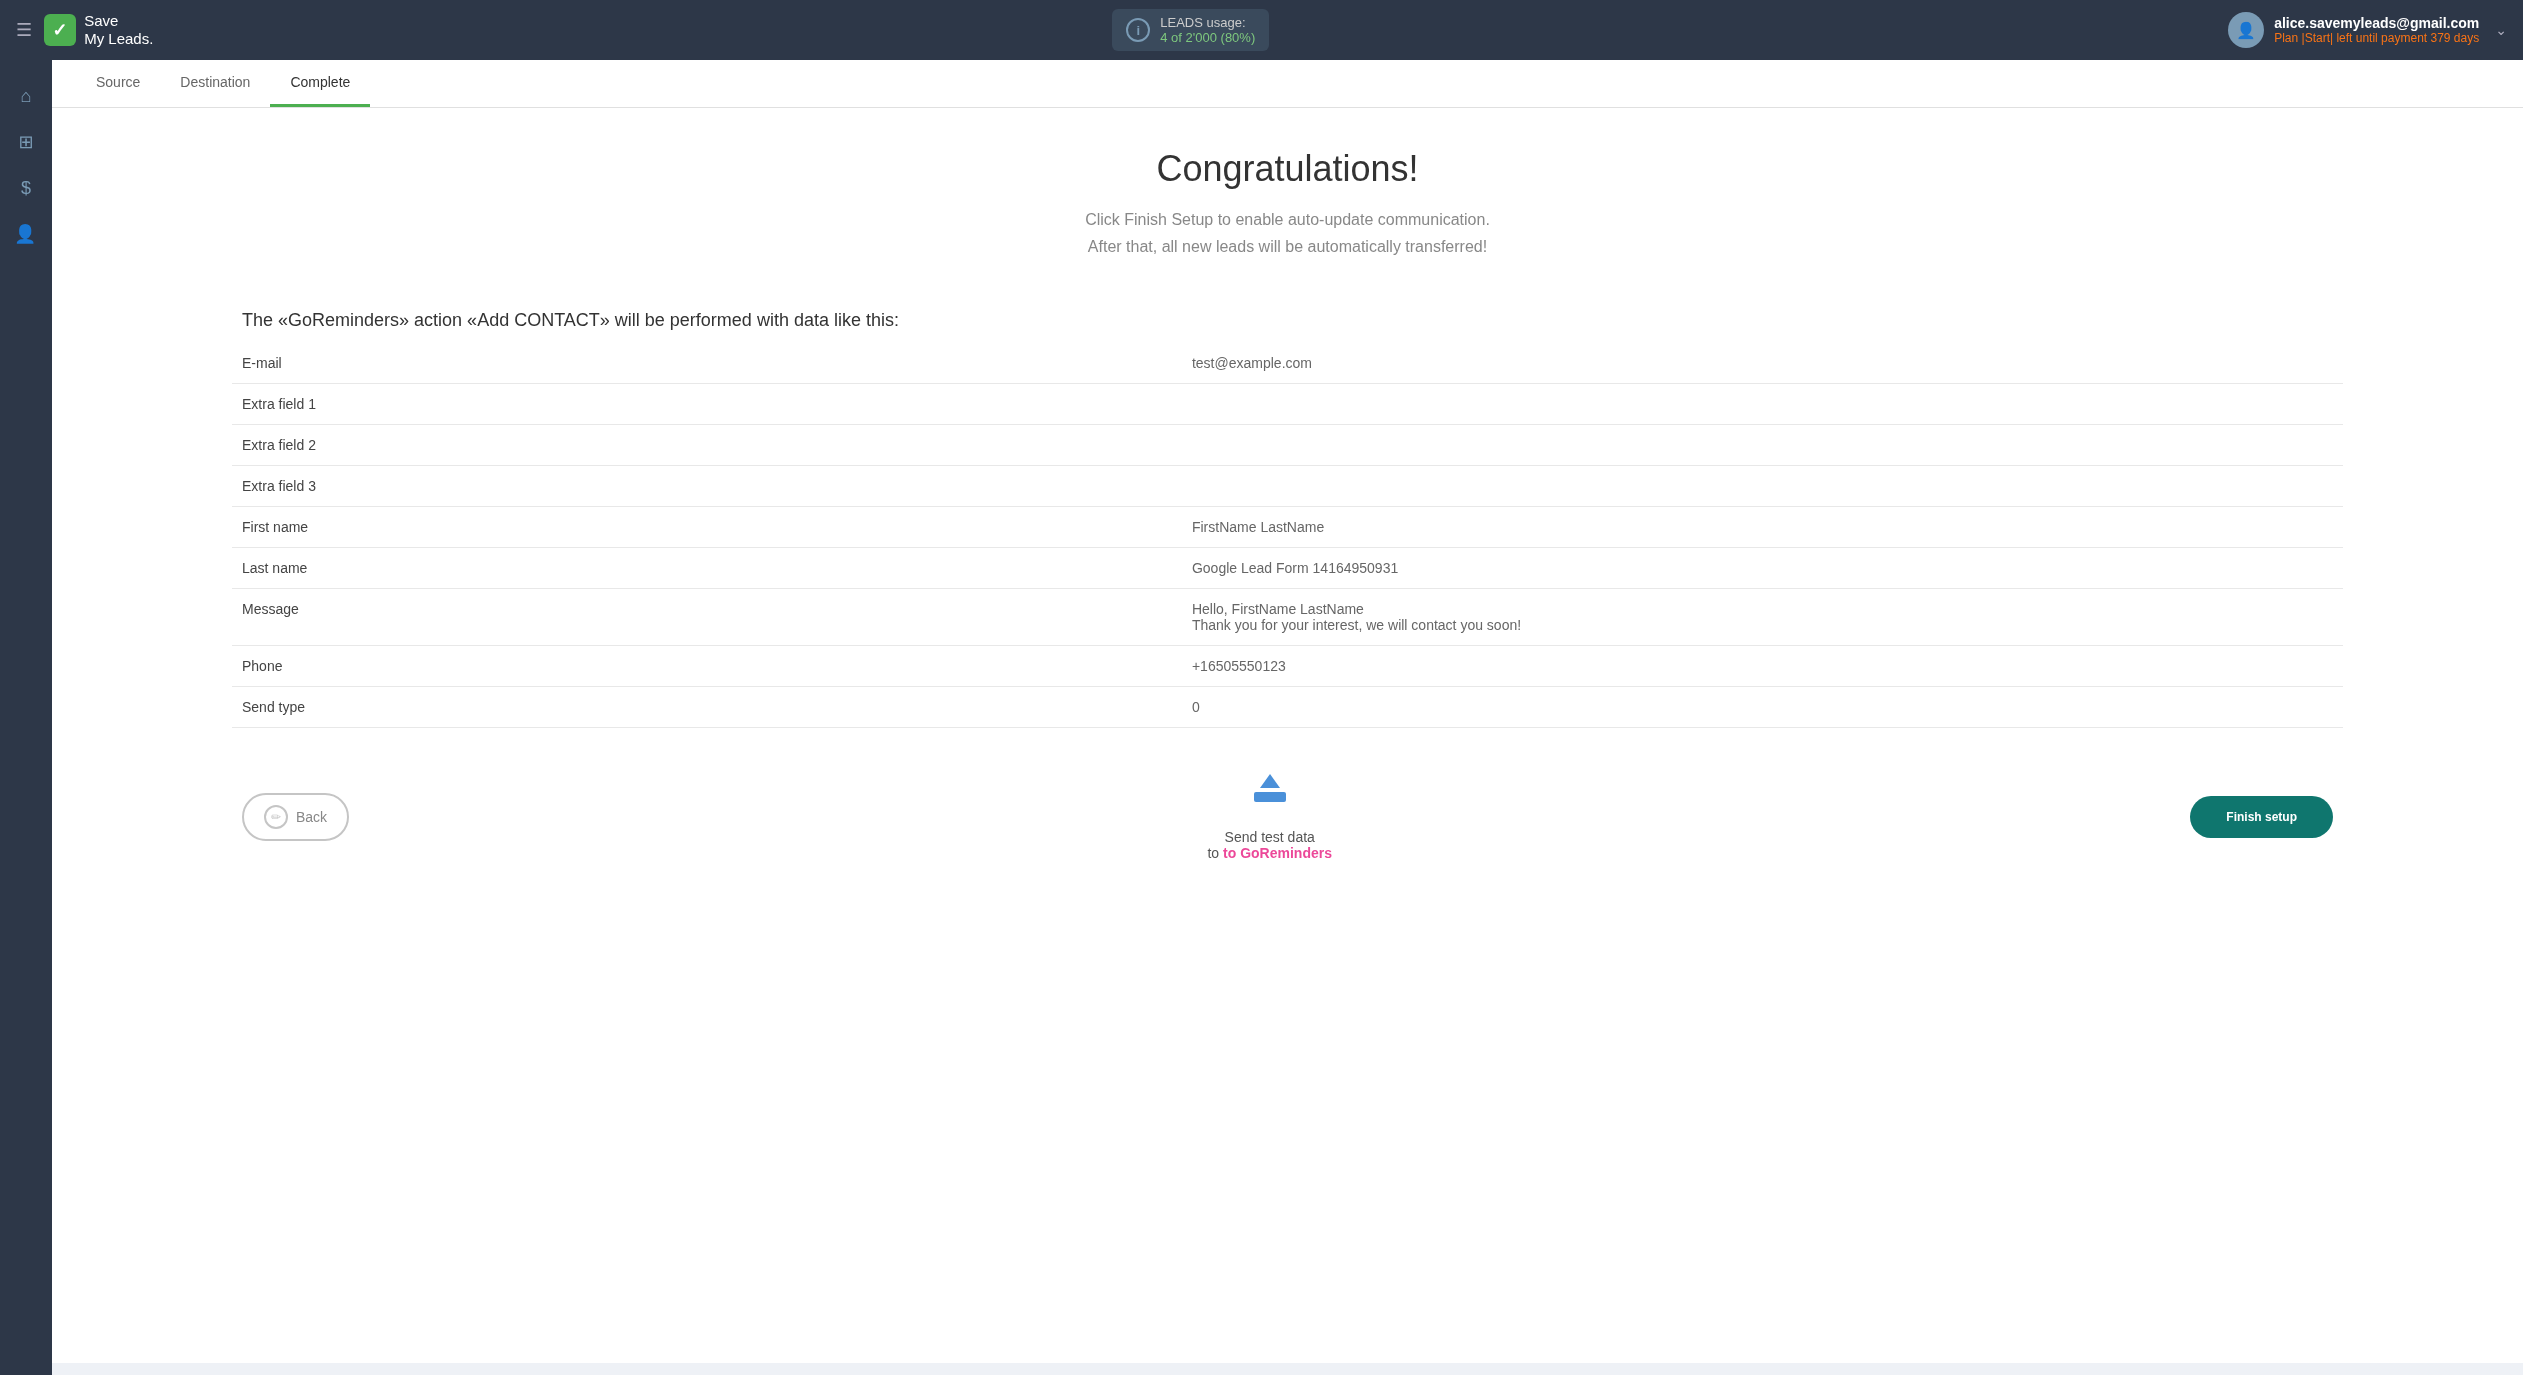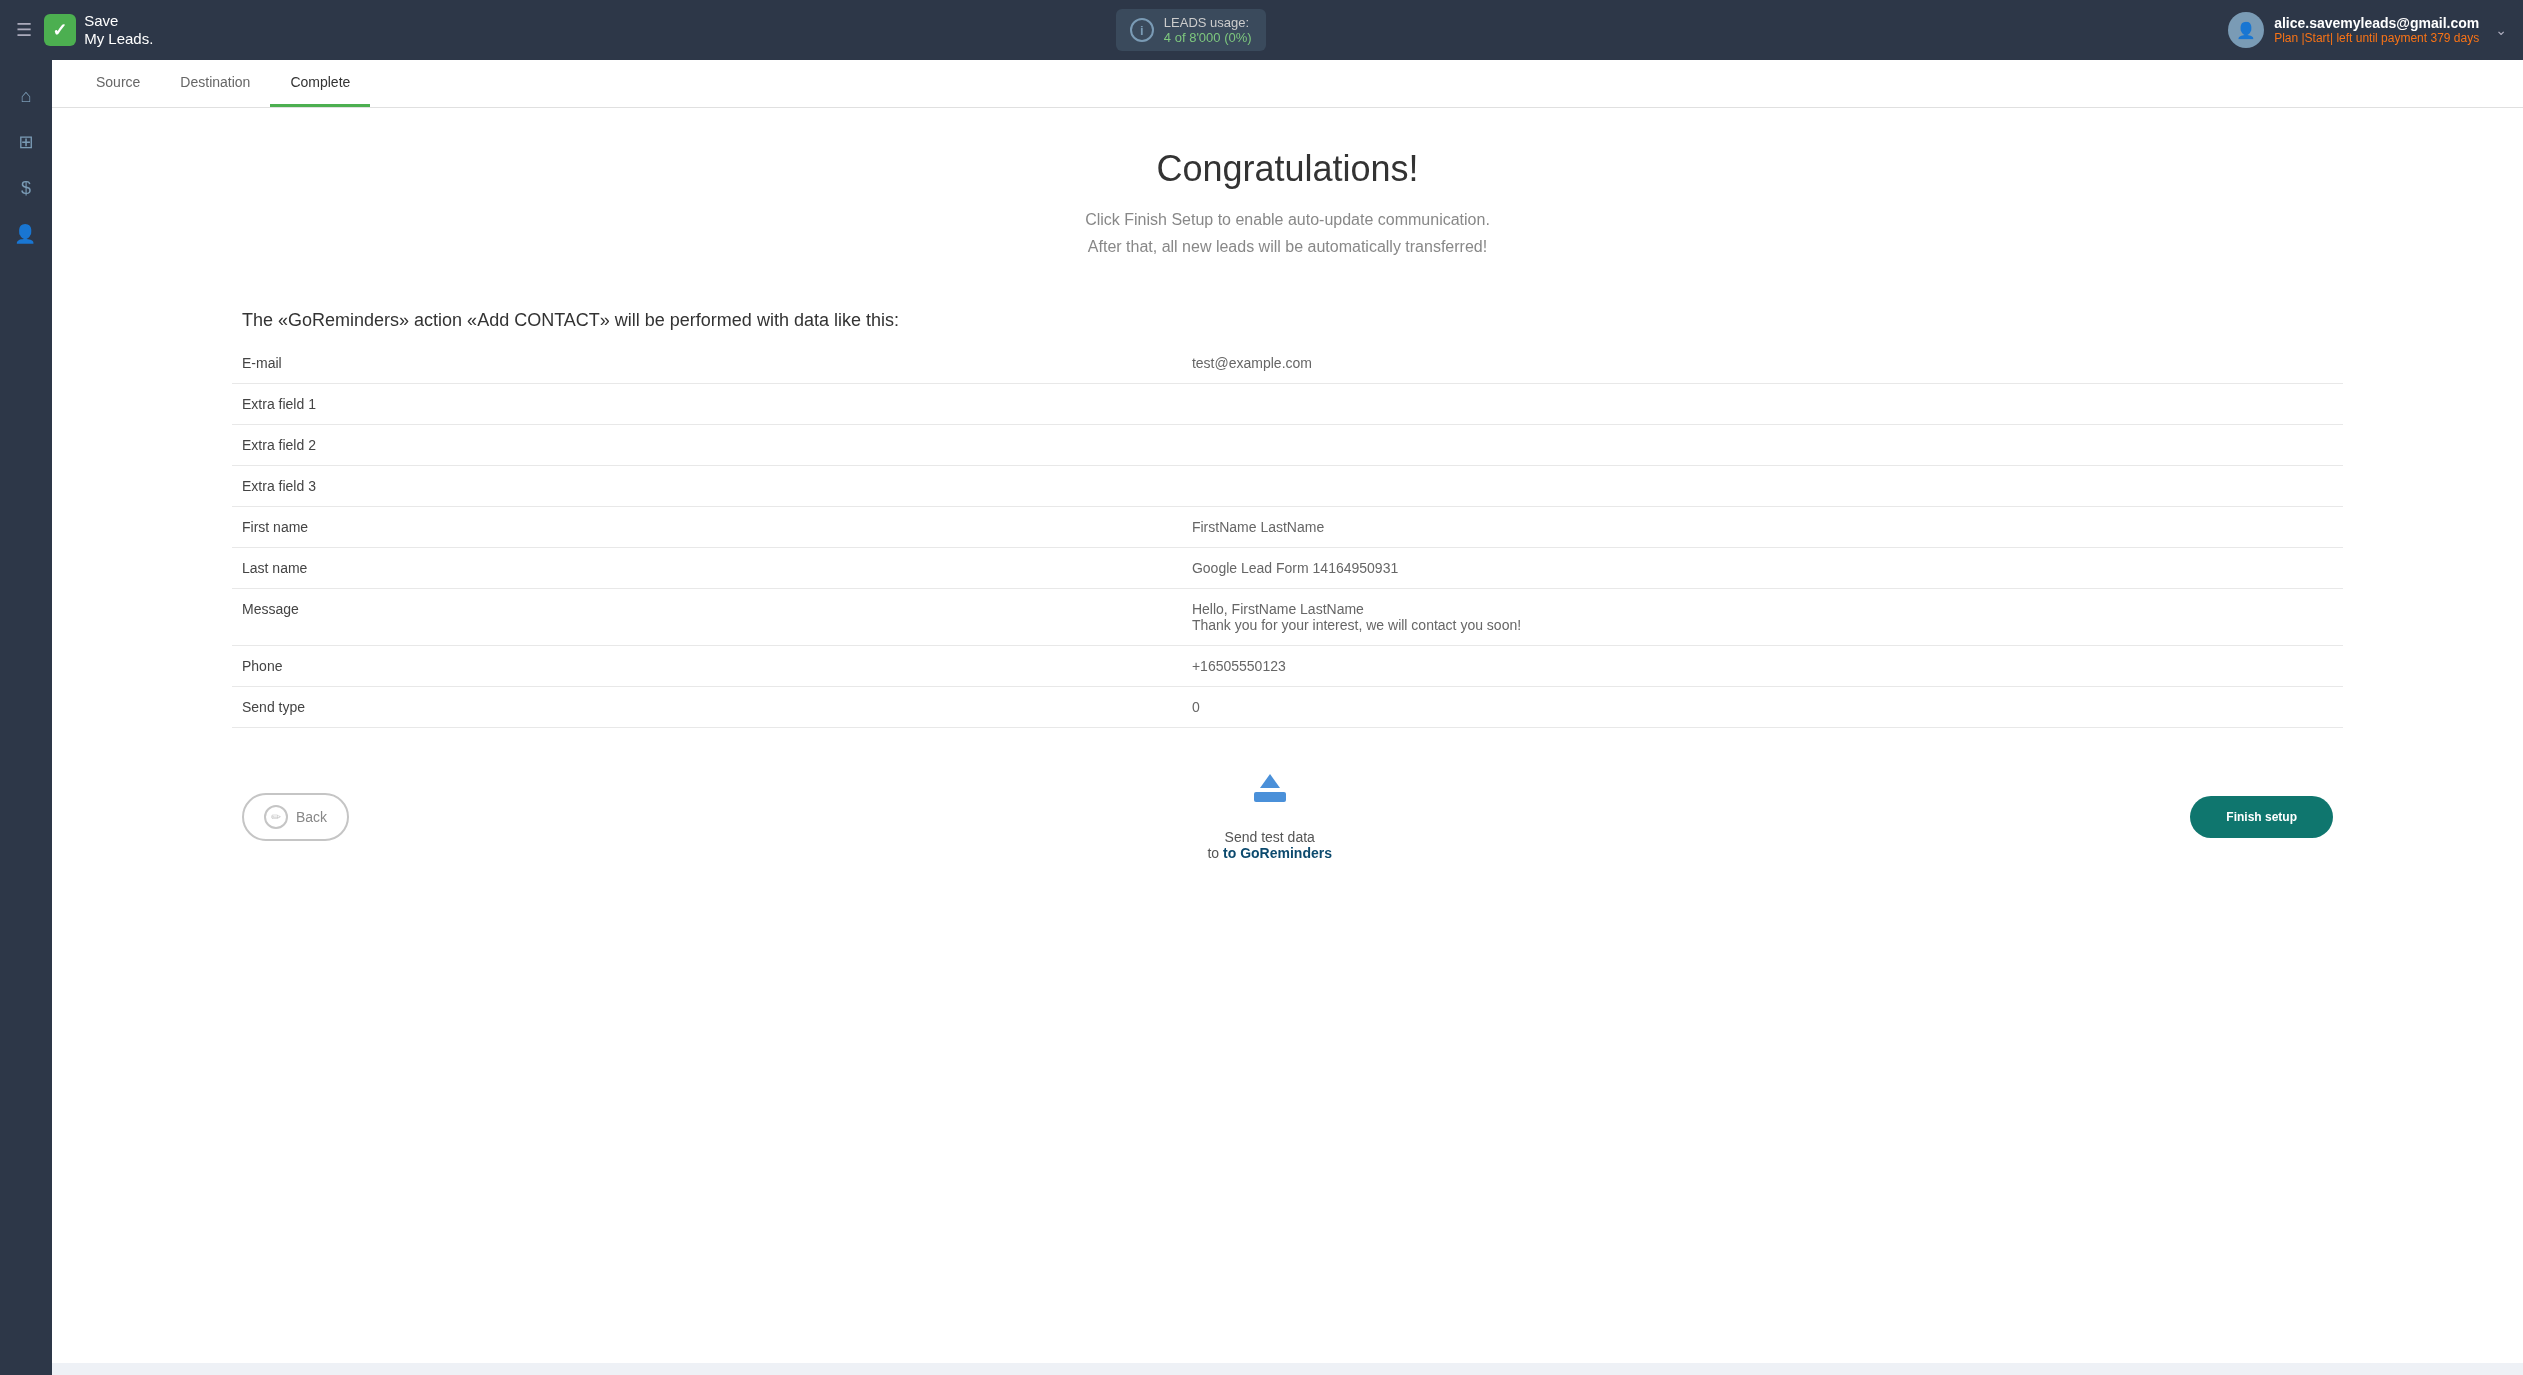--- a/index.html
+++ b/index.html
@@ -236,21 +236,21 @@
       gap: 14px;
       background: none;
       border: none;
       cursor: pointer;
       font-size: 14px;
       color: #555;
     }
     .send-test-label {
       text-align: center;
     }
-    .send-test-label strong { color: #0c4a6e; margin-top: 44px; }
+    .send-test-label strong { color: #ec4899; margin-top: 44px; }
     .finish-btn {
       background: #0f766e;
       color: white;
       border: none;
       border-radius: 24px;
       padding: 14px 36px;
       font-size: 12px;
       font-weight: 600;
       cursor: pointer;
     }
@@ -270,21 +270,21 @@
         <div>My Leads.</div>
       </div>
     </div>
   </div>
 
   <div class="top-nav-center">
     <div class="leads-usage-box">
       <div class="info-icon-circle">i</div>
       <div>
         <div class="leads-usage-text">LEADS usage:</div>
-        <div class="leads-usage-count">4 of 8'000 (0%)</div>
+        <div class="leads-usage-count">4 of 2'000 (80%)</div>
       </div>
     </div>
   </div>
 
   <div class="top-nav-right">
     <div class="user-avatar">
       <span>👤</span>
     </div>
     <div class="user-info">
       <div class="user-email">alice.savemyleads@gmail.com</div>

